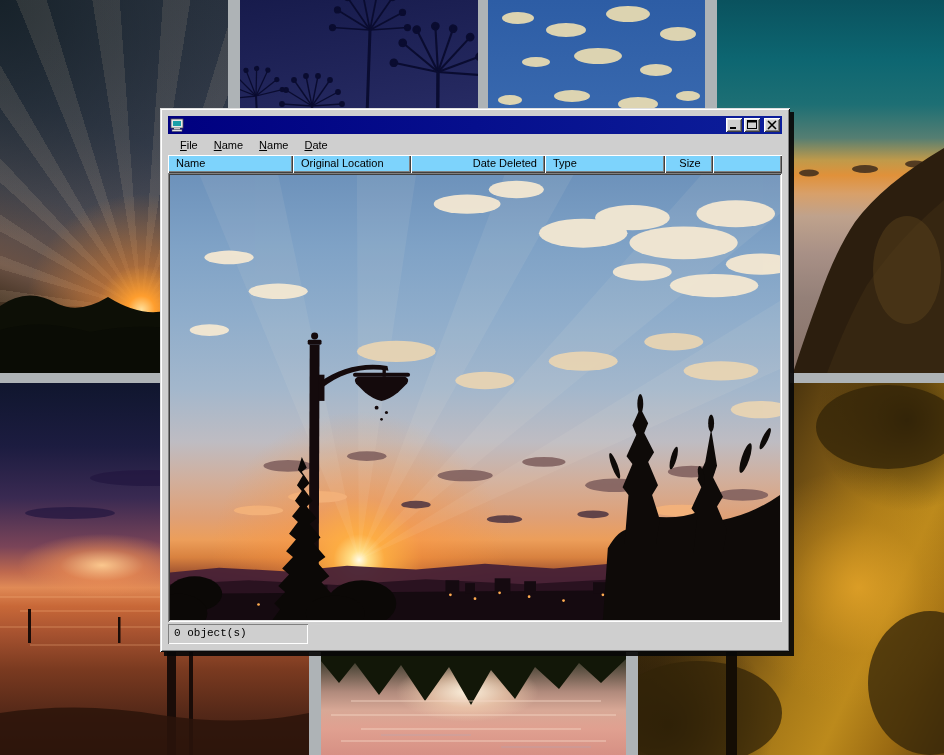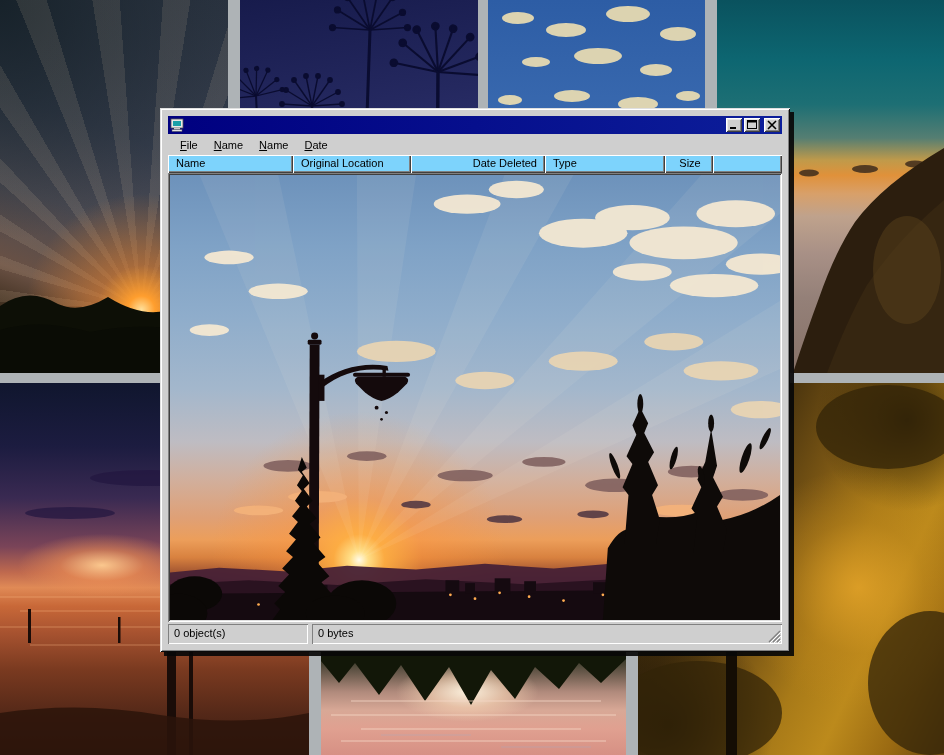--- a/index.html
+++ b/index.html
@@ -68,21 +68,21 @@
     box-shadow: inset 1px 1px 0 #808080, inset -1px -1px 0 #ffffff, inset 2px 2px 0 #404040, inset -2px -2px 0 #dfdfdf;
     padding:2px;box-sizing:border-box;margin-top:0;}
   .photo{position:absolute;left:2px;top:2px;right:2px;bottom:2px;overflow:hidden;
     background:
       radial-gradient(circle at 31% 86.5%, #fffbe8 0, #ffde86 1.6%, rgba(255,175,66,.9) 4.5%, rgba(255,150,60,.45) 11%, rgba(255,145,75,0) 26%),
       linear-gradient(180deg,#6d92bb 0%,#7fa2c6 16%,#8fadcb 32%,#a3b7cc 48%,#bebcc2 60%,#d2ae9a 69%,#dfa076 77%,#ec9e5a 82%,#d8813f 86%,#a85a33 89%,#6b3527 92%,#35181f 96%,#120a10 100%);}
   .photo svg{position:absolute;inset:0;width:100%;height:100%;}
   .statusbar{height:20px;display:flex;gap:4px;margin-top:2px;align-items:stretch;}
   .spanel{box-sizing:border-box;background:#cfcfcf;
     box-shadow: inset 1px 1px 0 #808080, inset -1px -1px 0 #ffffff;
-    font-size:11px;color:#000;line-height:19px;padding:0 6px;white-space:nowrap;overflow:hidden;}
+    font-size:11px;color:#000;line-height:19px;padding:0 6px;white-space:nowrap;overflow:hidden;font-family:Liberation Mono, monospace;}
   .spanel.p1{width:140px;}
   .spanel.p2{flex:1;position:relative;}
   .grip{position:absolute;right:1px;bottom:1px;width:13px;height:13px;}
 </style>
 </head>
 <body>
 
 <div>
 
   <div class="tile t-a">
@@ -376,21 +376,14 @@
           <ellipse cx="605" cy="272" rx="3" ry="12" transform="rotate(25 605 272)"></ellipse>
           <ellipse cx="478" cy="236" rx="3" ry="10"></ellipse>
           <ellipse cx="550" cy="256" rx="3" ry="9"></ellipse>
         </g>
       </svg>
     </div>
   </div>
 
   <div class="statusbar">
     <div class="spanel p1">0 object(s)</div>
-    <div class="spanel p2">
-      <span>0 bytes</span>
-      <svg class="grip" viewBox="0 0 13 13">
-        <path d="M12,1 L1,12 M12,5 L5,12 M12,9 L9,12" stroke="#808080" stroke-width="1.4"></path>
-        <path d="M13,2 L2,13 M13,6 L6,13 M13,10 L10,13" stroke="#ffffff" stroke-width="1"></path>
-      </svg>
-    </div>
   </div>
 </div>
 
 </body></html>

